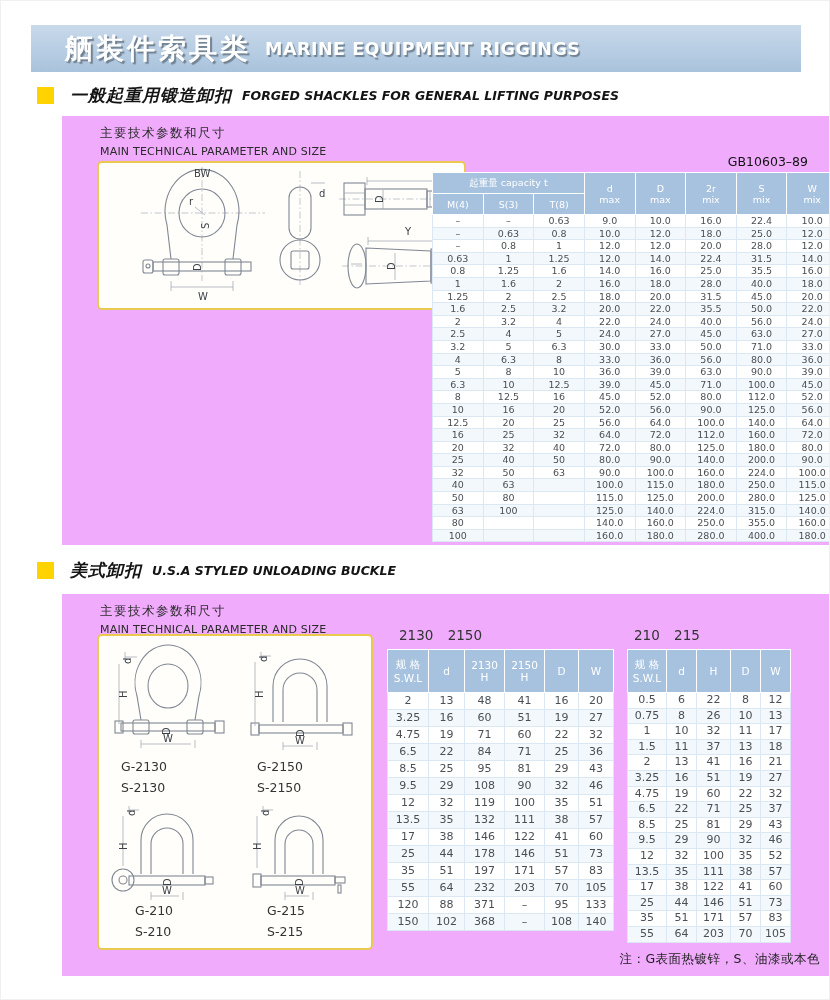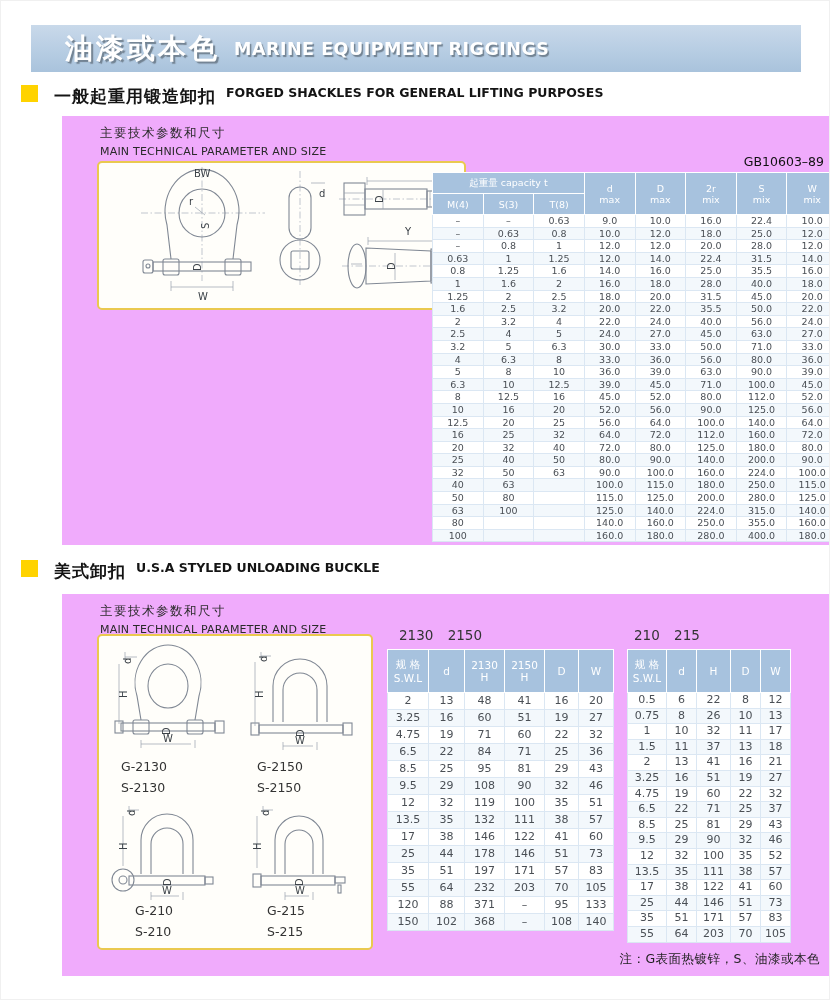--- a/index.html
+++ b/index.html
@@ -9,33 +9,33 @@
   
   .banner{position:absolute;left:30px;top:24px;width:770px;height:47px;
     background:linear-gradient(180deg,#c9d9ea 0%,#b7cde3 55%,#a9c3dc 100%);
     display:flex;align-items:center;padding-left:34px;box-sizing:border-box;}
   .banner-zh{font-size:28px;font-weight:bold;color:#fff;letter-spacing:3px;
     text-shadow:2px 2px 1px rgba(110,125,140,.95);}
   .banner-en{font-size:17.5px;font-weight:bold;color:#fff;margin-left:14px;letter-spacing:.5px;
     text-shadow:1.5px 2px 1px rgba(110,125,140,.95);}
 
   
-  .sec-head{position:absolute;left:20px;display:flex;align-items:flex-start;height:20px;}
+  .sec-head{position:absolute;left:36px;display:flex;align-items:center;height:20px;font-style:italic;}
   .bullet{width:17px;height:17px;background:#ffd300;margin-right:16px;flex:none;}
   .sec-zh{font-size:17px;font-weight:bold;color:#141414;letter-spacing:1px;}
   .sec-en{font-size:12.5px;font-weight:bold;color:#141414;margin-left:10px;}
 
   
   .panel{position:absolute;left:30px;width:770px;background:#f0abfc;margin-left:31px;}
   .p1{top:115px;height:429px;}
   .p2{top:593px;height:382px;}
   .subtitle{position:absolute;left:38px;top:9px;color:#2a2a2a;}
   .sub-zh{font-size:12.5px;letter-spacing:1.5px;}
   .sub-en{font-size:11px;margin-top:3px;letter-spacing:.2px;}
-  .gb{position:absolute;top:38px;right:8px;font-size:12.5px;color:#111;}
+  .gb{position:absolute;top:38px;right:24px;font-size:12.5px;color:#111;}
 
   
   .dia{position:absolute;background:#fffefa;border:2px solid #eac94f;border-radius:5px;}
   .dia1{left:35px;top:45px;width:325px;height:145px;padding-left:40px;}
   .dia2{left:35px;top:40px;width:272px;height:312px;}
   .dia svg{display:block;}
   .ln{stroke:#808894;fill:none;stroke-width:1.1;}
   .thin{stroke:#9aa2ad;fill:none;stroke-width:.7;}
   .cl{stroke:#a8b0ba;fill:none;stroke-width:.7;stroke-dasharray:7 2.5 1.5 2.5;}
   .lbl{fill:#3c4248;font-size:10px;font-family:"DejaVu Sans",sans-serif;}
@@ -64,21 +64,21 @@
   .cap-a{left:337px;}
   .cap-b{left:572px;}
   .note{position:absolute;right:12px;top:357px;font-size:12.5px;color:#222;letter-spacing:.5px;}
 </style>
 </head>
 <body>
 
 <div class="page">
 
   <header class="banner">
-    <span class="banner-zh">油漆或本色</span>
+    <span class="banner-zh">舾装件索具类</span>
     <span class="banner-en">MARINE EQUIPMENT RIGGINGS</span>
   </header>
 
   <div class="sec-head" style="top:84px;">
     <span class="bullet"></span>
     <span class="sec-zh">一般起重用锻造卸扣</span>
     <span class="sec-en">FORGED SHACKLES FOR GENERAL LIFTING PURPOSES</span>
   </div>
 
   <section class="panel p1">

